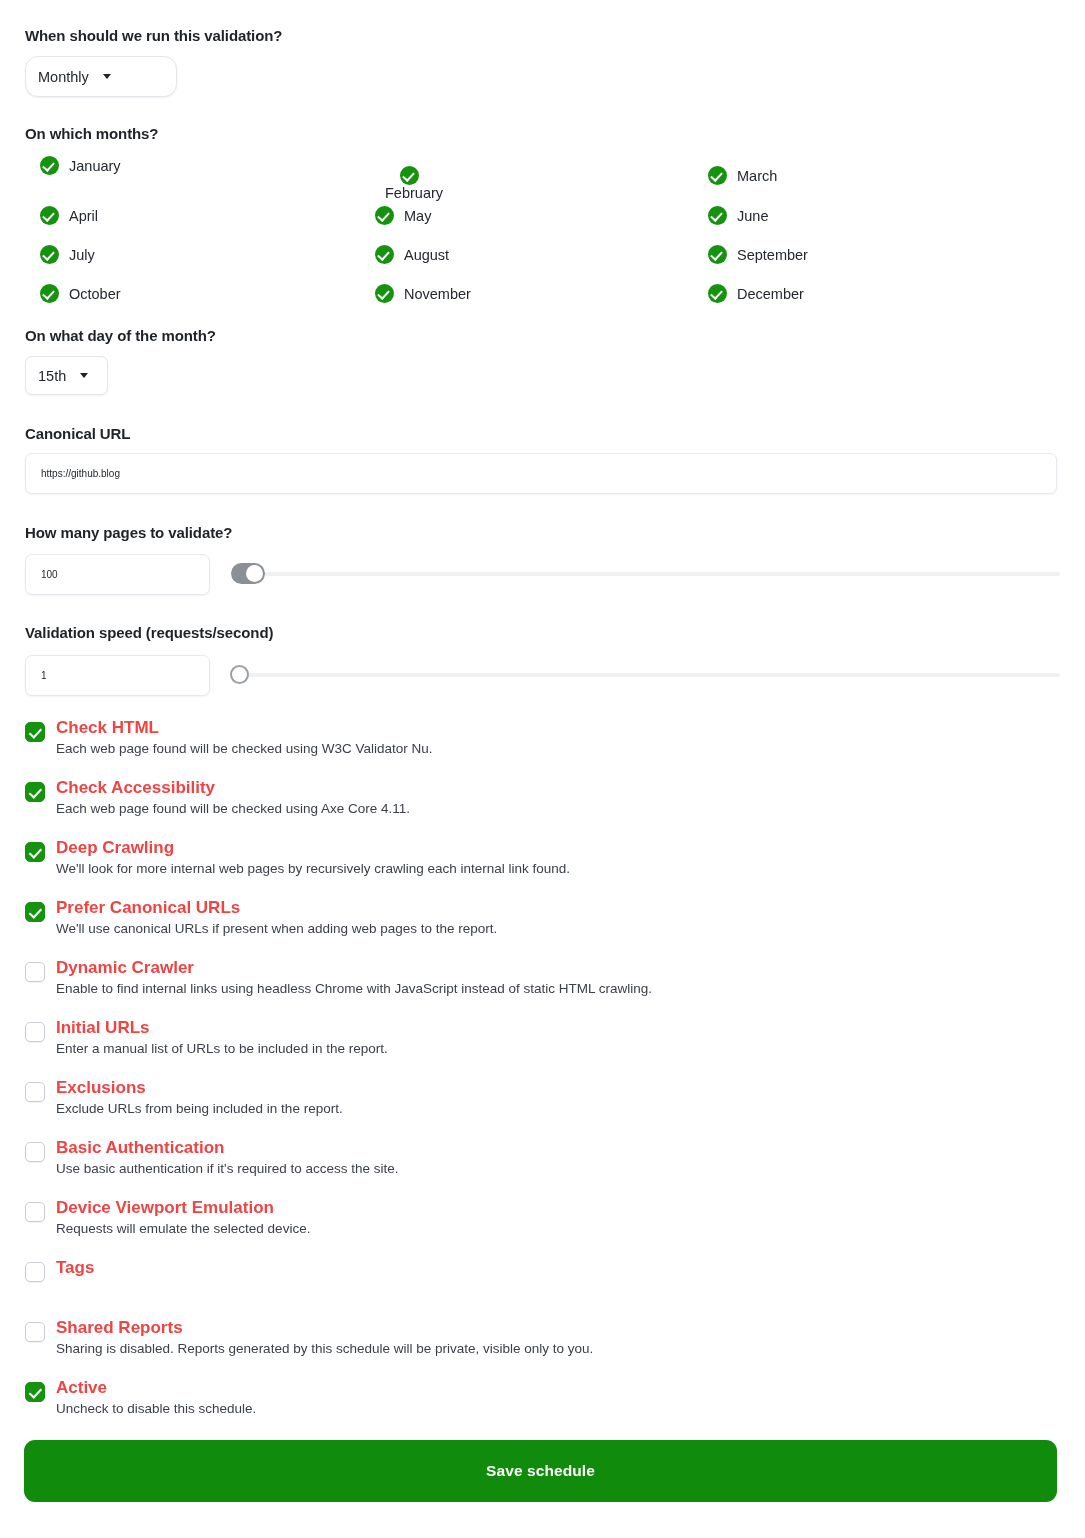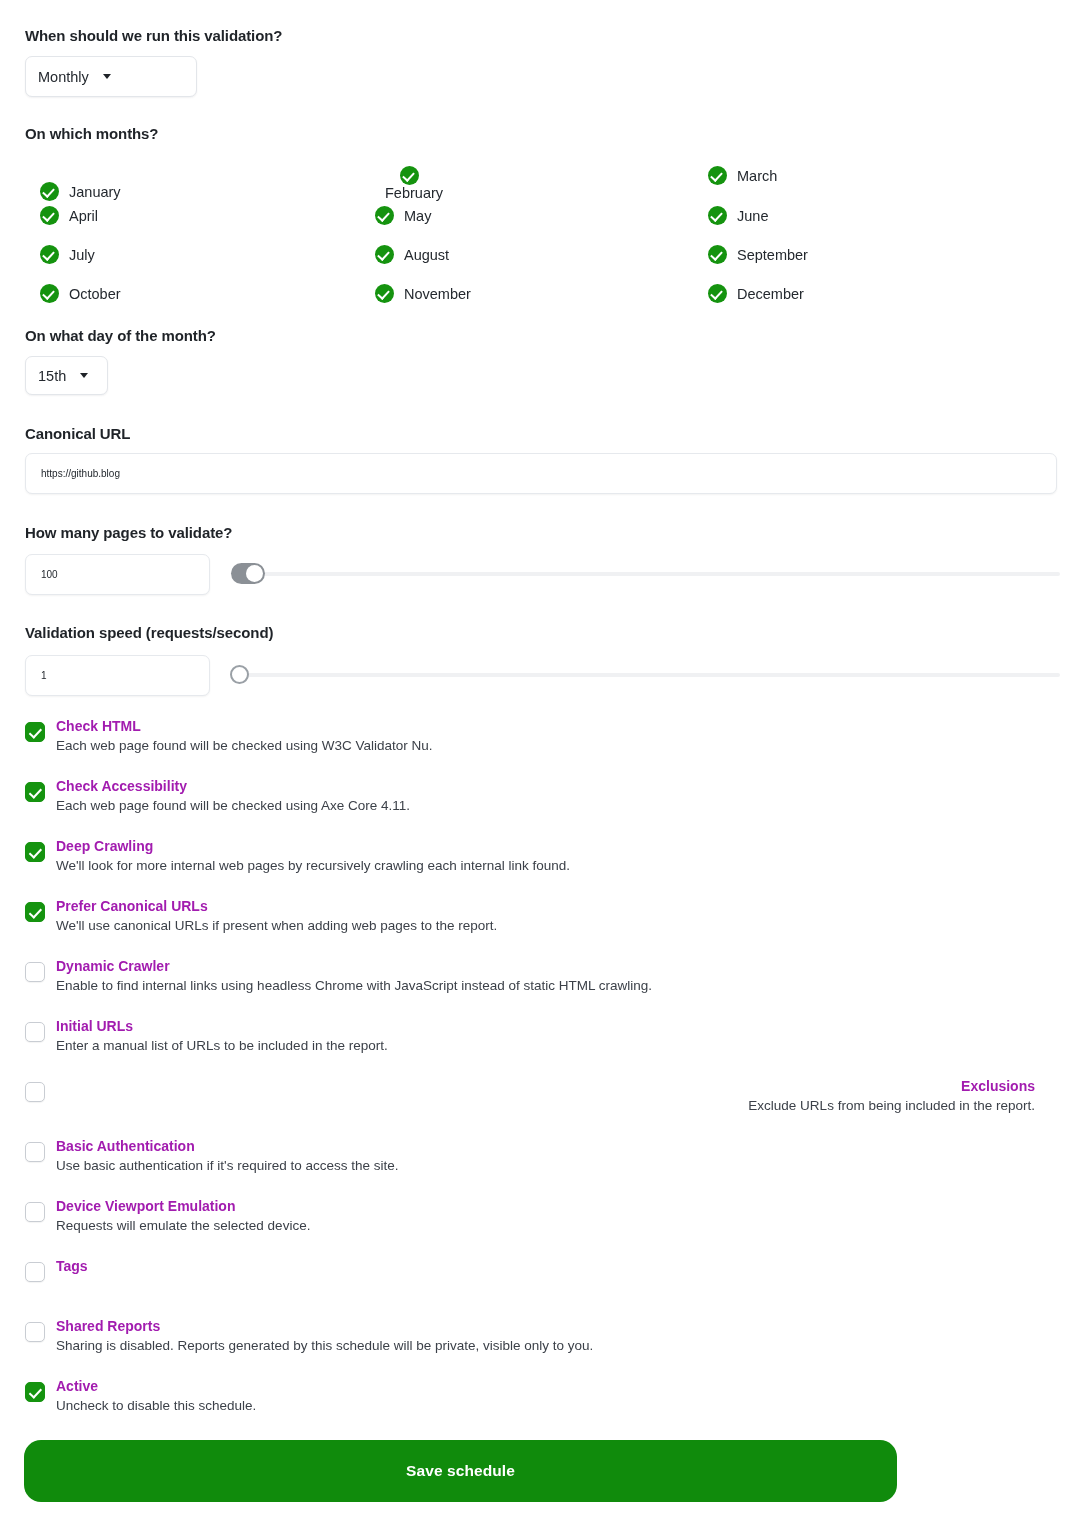--- a/index.html
+++ b/index.html
@@ -139,23 +139,23 @@
     border-width: 0 2.2px 2.2px 0;
     transform: rotate(43deg);
   }
   .cb-square.unchecked {
     background: #ffffff;
     border: 1.6px solid #c9cdd3;
     box-shadow: 0 1px 1px rgba(16,22,26,0.05);
   }
   .option-title {
     margin-left: 31px;
-    font-size: 14px;
+    font-size: 17px;
     font-weight: bold;
-    color: #a21caf;
+    color: #ef4444;
     line-height: 1;
     white-space: nowrap;
   }
   .option-desc {
     margin-left: 31px;
     margin-top: 6px;
     font-size: 13.5px;
     color: #3c4149;
     line-height: 1;
     white-space: nowrap;
@@ -195,49 +195,49 @@
     background: #ffffff;
     border: 2.2px solid #9aa0a6;
     cursor: pointer;
   }
 
   
   .save-btn {
     position: absolute;
     left: 24px;
     top: 1440px;
-    width: 873px;
+    width: 1033px;
     height: 62px;
     background: #108b0c;
     border: none;
-    border-radius: 17px;
+    border-radius: 11px;
     color: #ffffff;
     font-family: "Liberation Sans", sans-serif;
     font-size: 15.5px;
     font-weight: bold;
     cursor: pointer;
     letter-spacing: 0.1px;
   }
 </style>
 </head>
 <body>
 
 <div class="page">
 
   <div class="section-label" style="left:25px; top:27px;">When should we run this validation?</div>
 
-  <div class="select-box" style="left:25px; top:56px; width:172px; height:41px;">
+  <div class="select-box" style="left:25px; top:56px; width:152px; height:41px;border-radius:13px;">
     <span class="select-value">Monthly</span>
     <span class="caret"></span>
   </div>
 
   <div class="section-label" style="left:25px; top:125px;">On which months?</div>
 
   <div id="months-container">
-      <div class="month-item" style="left: 40px; top: 182px;">
+      <div class="month-item" style="left: 40px; top: 156px;">
         <span class="cb-round"></span>
         <span class="month-label">January</span>
       </div>
       <div class="month-item" style="left: 375px; top: 166px; flex-direction: column;">
         <span class="cb-round"></span>
         <span class="month-label">February</span>
       </div>
       <div class="month-item" style="left: 708px; top: 166px;">
         <span class="cb-round"></span>
         <span class="month-label">March</span>
@@ -333,21 +333,21 @@
       <div class="option-row" style="top: 959px;">
         <span class="cb-square unchecked"></span>
         <div class="option-title">Dynamic Crawler</div>
         <div class="option-desc">Enable to find internal links using headless Chrome with JavaScript instead of static HTML crawling.</div>
       </div>
       <div class="option-row" style="top: 1019px;">
         <span class="cb-square unchecked"></span>
         <div class="option-title">Initial URLs</div>
         <div class="option-desc">Enter a manual list of URLs to be included in the report.</div>
       </div>
-      <div class="option-row" style="top: 1079px; text-align: right;">
+      <div class="option-row" style="top: 1079px;">
         <span class="cb-square unchecked"></span>
         <div class="option-title">Exclusions</div>
         <div class="option-desc">Exclude URLs from being included in the report.</div>
       </div>
       <div class="option-row" style="top: 1139px;">
         <span class="cb-square unchecked"></span>
         <div class="option-title">Basic Authentication</div>
         <div class="option-desc">Use basic authentication if it's required to access the site.</div>
       </div>
       <div class="option-row" style="top: 1199px;">

